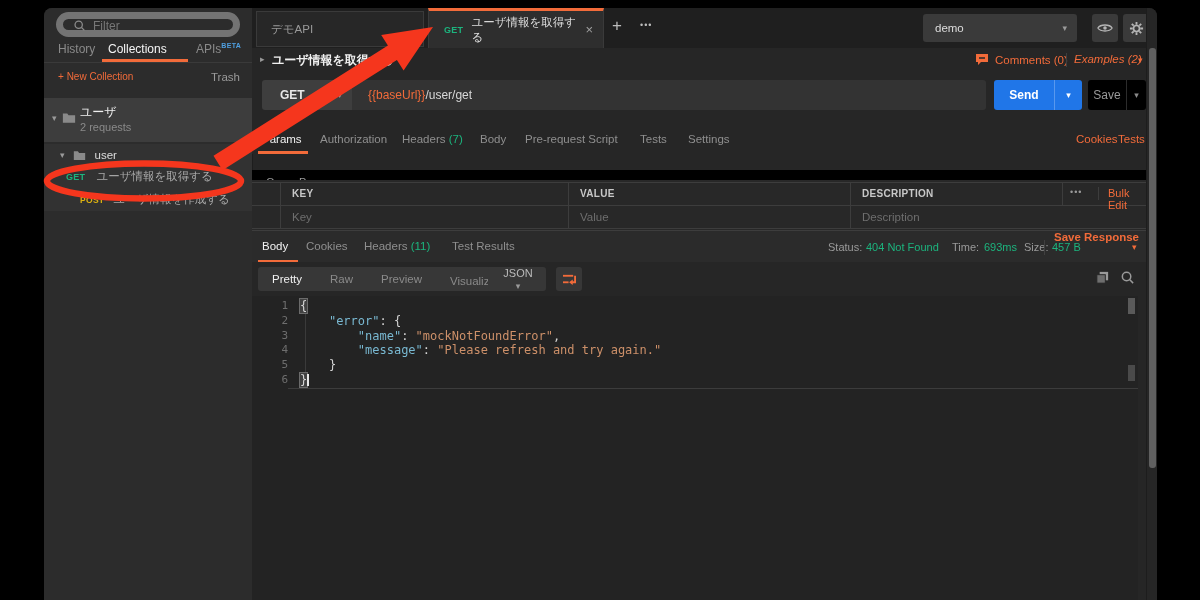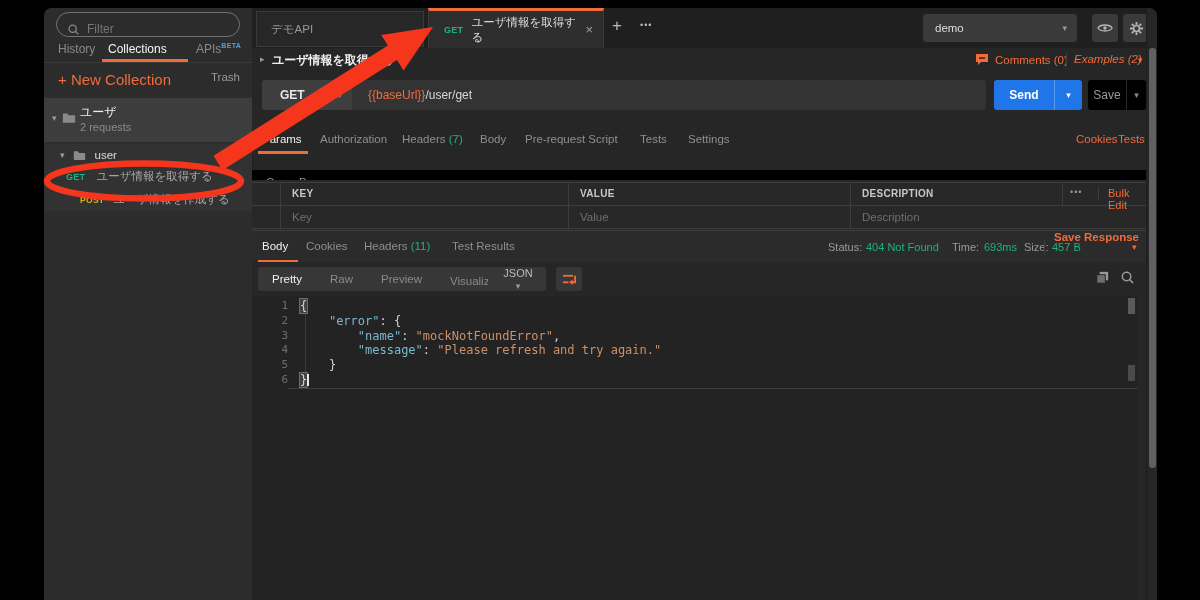--- a/index.html
+++ b/index.html
@@ -3,28 +3,28 @@
 <meta charset="utf-8">
 <style>
   html,body{margin:0;padding:0;}
   body{width:1200px;height:600px;background:#000;position:relative;overflow:hidden;
        font-family:"Liberation Sans","DejaVu Sans",sans-serif;-webkit-font-smoothing:antialiased;}
   .abs{position:absolute;}
   #app{left:44px;top:8px;width:1113px;height:592px;background:#262626;
        border-radius:8px 8px 0 0;overflow:hidden;}
   
   #sidebar{left:0;top:0;width:208px;height:592px;background:#2c2c2c;border-right:1px solid #1d1d1d;}
-  #filter-box{left:12px;top:4px;width:184px;height:25px;border:1px solid #737373;border-radius:13px;
-              display:flex;align-items:flex-end;gap:7px;padding-left:10px;box-sizing:border-box;}
+  #filter-box{left:12px;top:4px;width:184px;height:25px;border:7px solid #737373;border-radius:13px;
+              display:flex;align-items:flex-start;gap:7px;padding-left:10px;box-sizing:border-box;}
   #filter-box .ph{color:#777;font-size:12px;}
   .sb-tab{font-size:12px;color:#8a8a8a;}
   .sb-tab.active{color:#f5f5f5;}
   #collections-underline{left:58px;top:51px;width:86px;height:3px;background:#f26b3a;}
   #sb-divider1{left:0;top:54px;width:208px;height:1px;background:#3a3a3a;}
-  #new-collection{left:14px;top:63px;color:#f26b3a;font-size:15px;}
+  #new-collection{left:14px;top:63px;color:#f26b3a;font-size:10px;}
   #trash{top:63px;right:12px;color:#9a9a9a;font-size:11.5px;}
   #collection-block{left:0;top:90px;width:208px;height:44px;background:#3d3d3d;}
   .caret{color:#9a9a9a;font-size:9px;}
   #collection-name{left:36px;top:6px;color:#f0f0f0;font-size:12px;}
   #collection-meta{left:36px;top:23px;color:#8a8a8a;font-size:11px;}
   .sb-row{left:0;width:208px;background:#323232;display:flex;align-items:center;}
   .method{font-weight:bold;font-size:9px;letter-spacing:.3px;}
   .m-get{color:#1cb47e;}
   .m-post{color:#dfb30f;font-size:8.5px;}
   .req-label{color:#a9a9a9;font-size:11.5px;}

